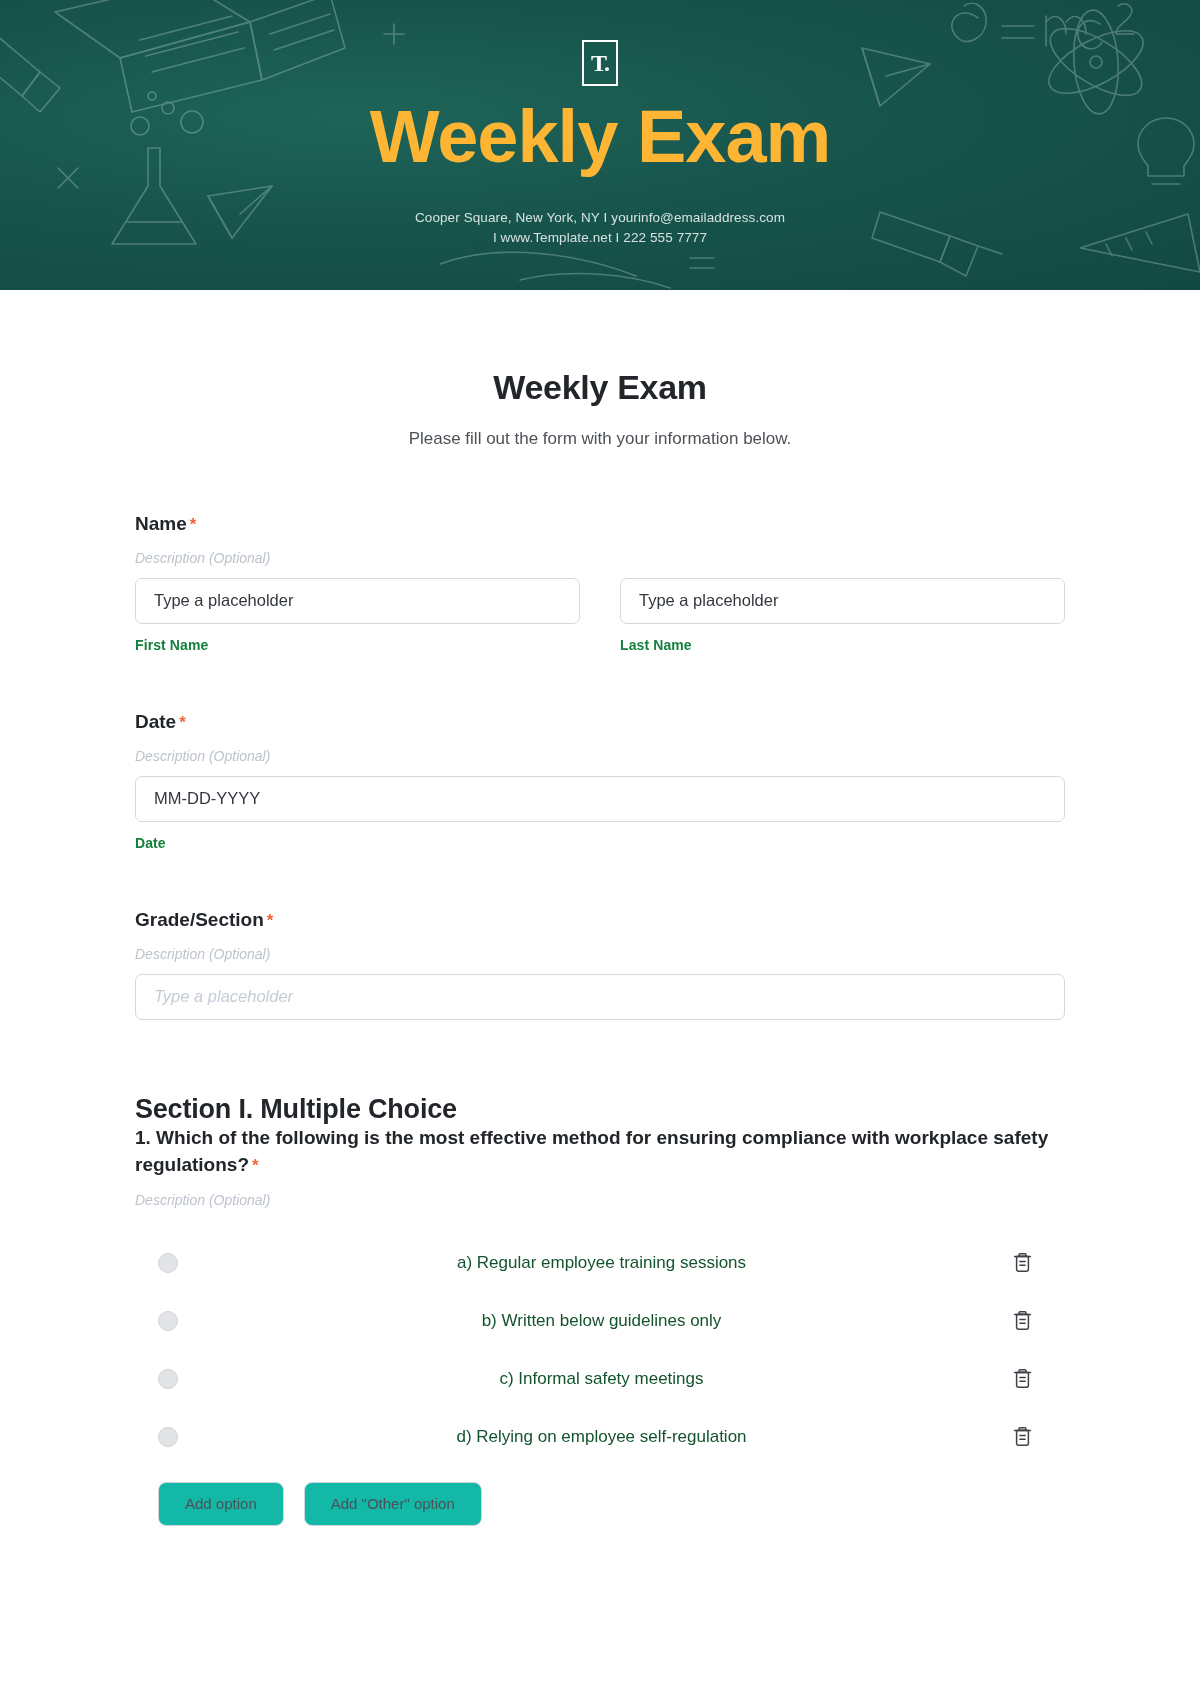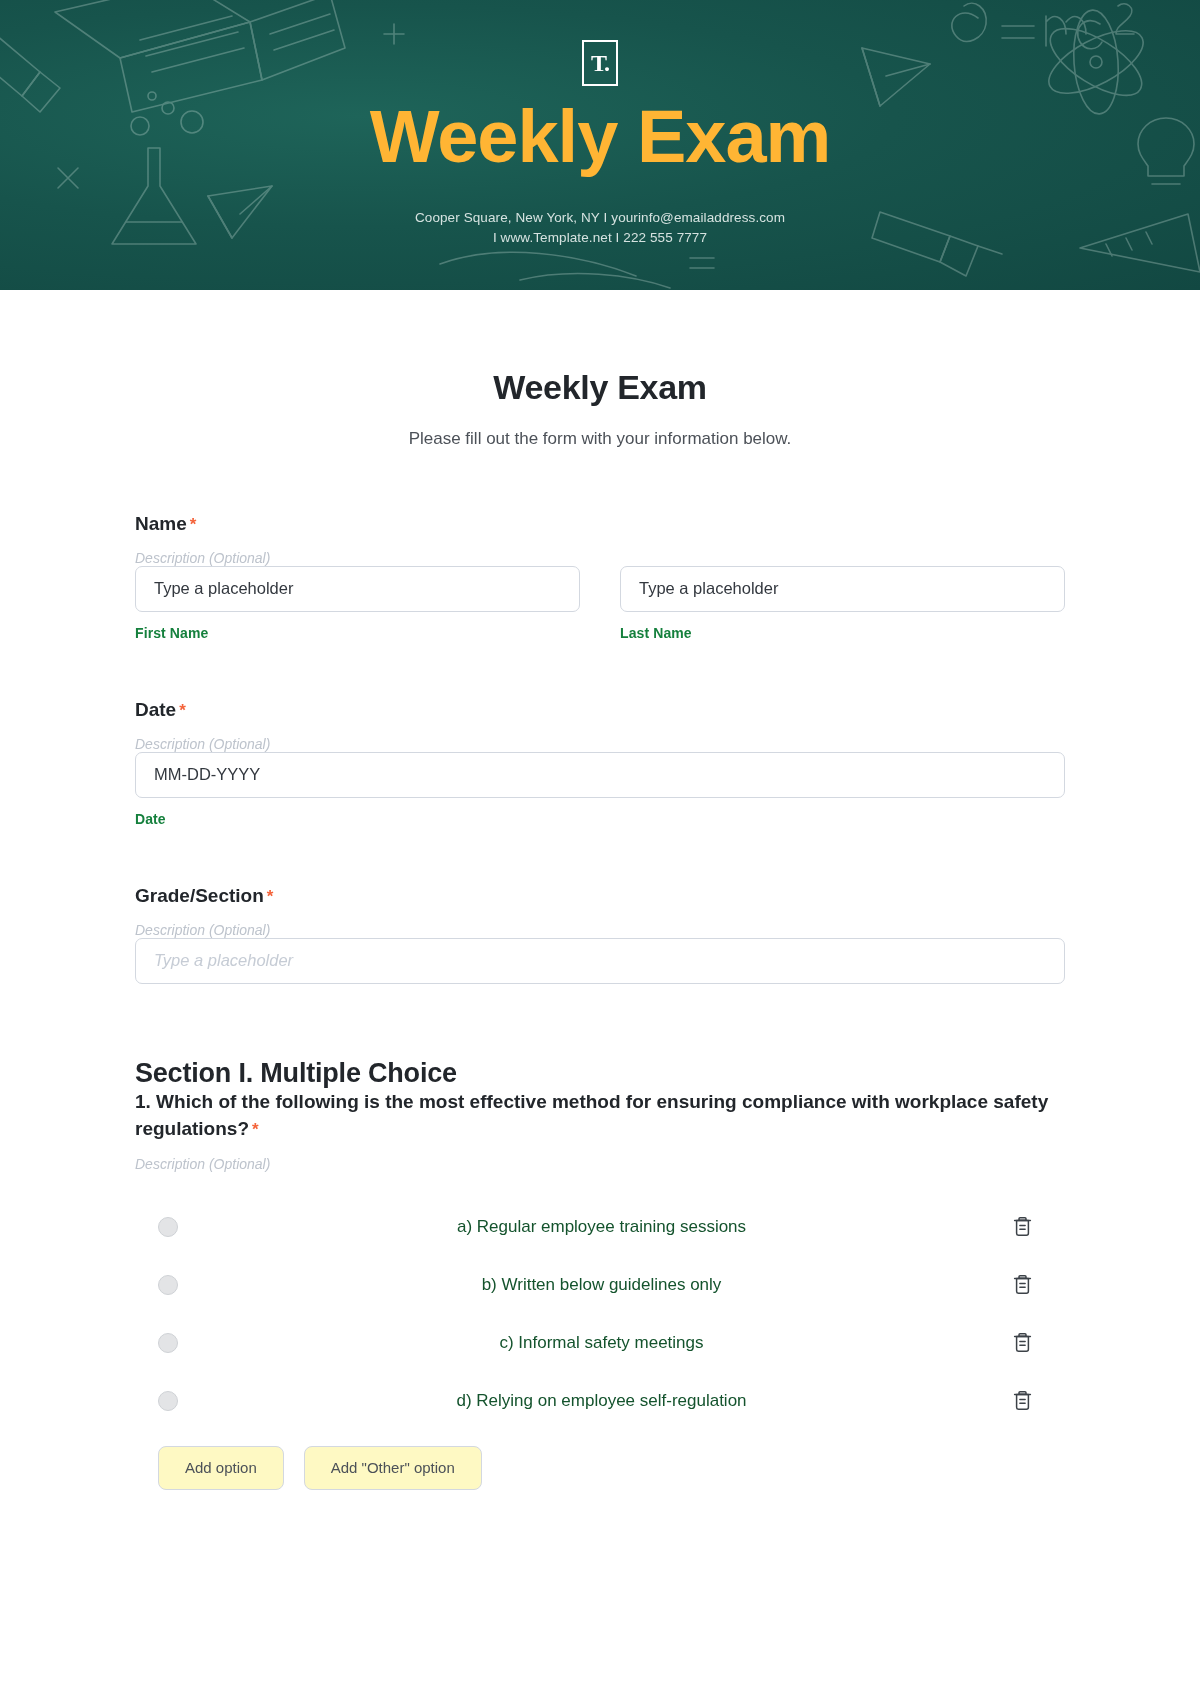--- a/index.html
+++ b/index.html
@@ -125,20 +125,21 @@
   .field-desc {
     font-size: 14px;
     font-style: italic;
     color: #bdc3cc;
     margin-top: 13px;
   }
 
   .input-row {
     display: flex;
     gap: 40px;
+    margin-top: 12px;
   }
   .input-col { flex: 1; min-width: 0; }
 
   .txt-input {
     width: 100%;
     height: 46px;
     border: 1px solid #d3d8e0;
     border-radius: 7px;
     background: #ffffff;
     padding: 0 18px;
@@ -219,21 +220,21 @@
   .add-row {
     display: flex;
     gap: 20px;
     margin-top: 16px;
     padding-left: 23px;
   }
   .add-btn {
     height: 44px;
     border: 1px solid #d3d8e0;
     border-radius: 8px;
-    background: #fef9c3;
+    background: #14b8a6;
     display: flex;
     align-items: center;
     justify-content: center;
     padding: 8px 26px;
     font-size: 15px;
     color: #4c5158;
     white-space: nowrap;
   }
 </style>
 </head>

